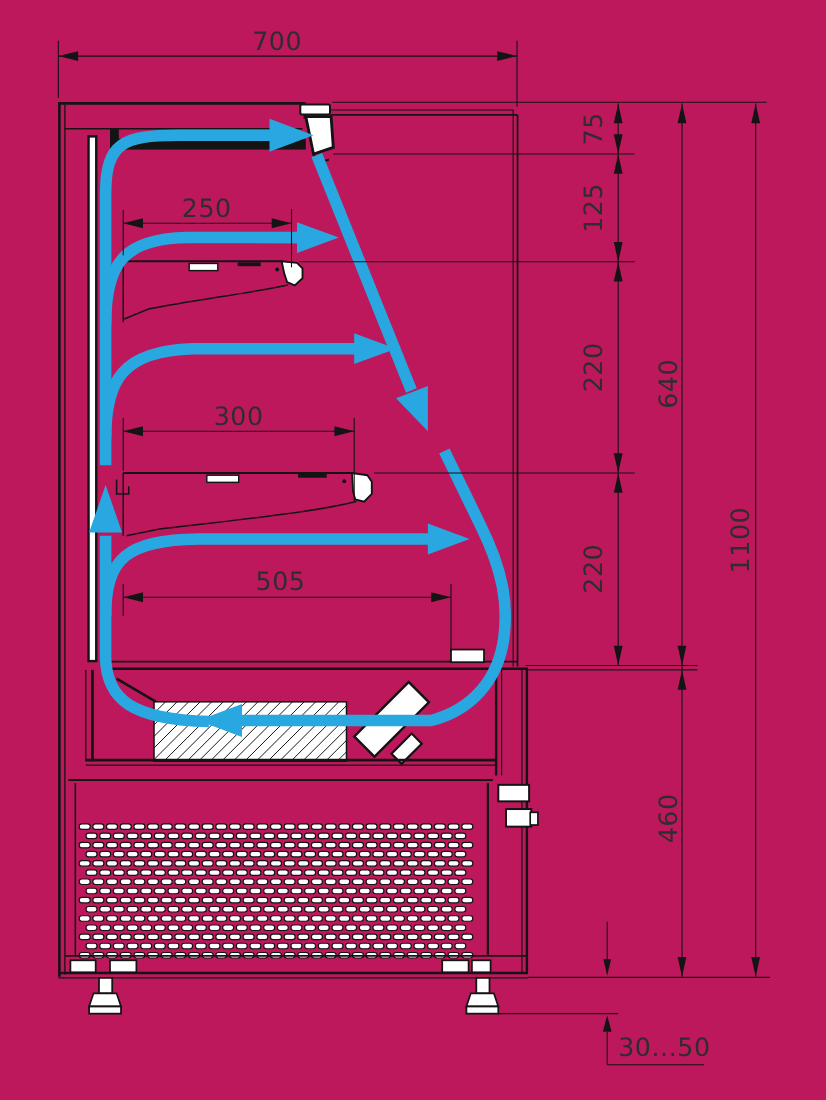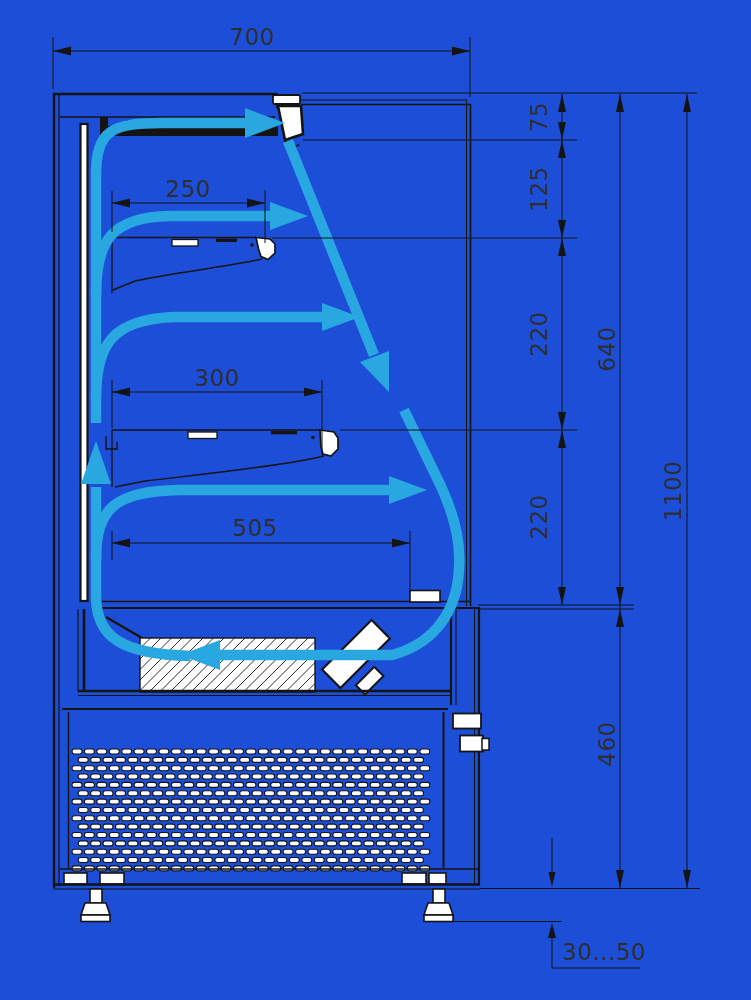--- a/index.html
+++ b/index.html
@@ -1,17 +1,17 @@
 <!DOCTYPE html>
 <html><head>
 <meta charset="utf-8">
 <style>
   html,body{margin:0;padding:0;background:#ffffff;}
   body{width:751px;height:1000px;overflow:hidden;}
-  #stage{width:751px;height:1000px;position:relative;background:#1d4ed8;}
+  #stage{width:751px;height:1000px;position:relative;background:#be185d;}
   svg{display:block;}
   text{font-family:"DejaVu Sans","Liberation Sans",sans-serif;fill:#2e2e2e;letter-spacing:0.5px;}
   .dimtxt{font-size:23px;}
   .blk{stroke:#141414;fill:none;}
   .fillblk{fill:#141414;stroke:none;}
   .thin{stroke:#141414;stroke-width:1;fill:none;}
   .blue{stroke:#29a7e0;fill:none;stroke-width:10.5;}
   .bluefill{fill:#29a7e0;stroke:none;}
   .white{fill:#ffffff;}
 </style>

